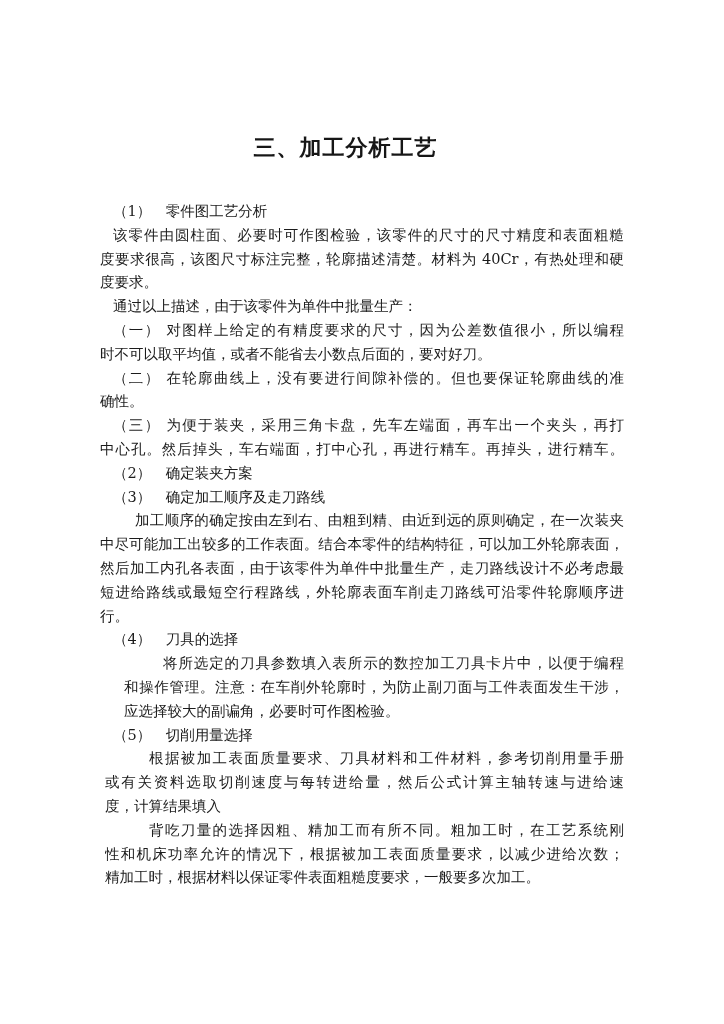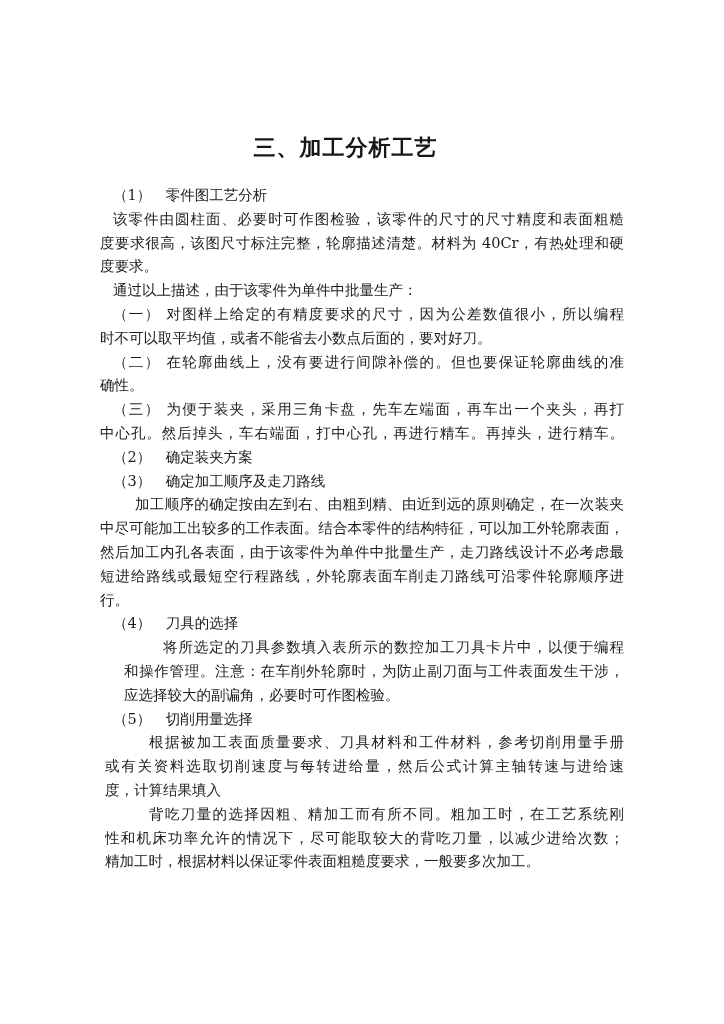--- a/index.html
+++ b/index.html
@@ -25,21 +25,21 @@
     margin: 0;
     font-family: "DejaVu Sans", "Liberation Sans", sans-serif;
     font-weight: 700;
     font-size: 22px;
     letter-spacing: 1px;
     color: #161616;
   }
   .doc-content {
     position: absolute;
     left: 100px;
-    top: 184px;
+    top: 200px;
     width: 524px;
     font-size: 14.5px;
   }
   .line {
     height: 23.8px;
     line-height: 23.8px;
     overflow: hidden;
     white-space: pre-wrap;
     text-align: left;
   }
@@ -112,17 +112,17 @@
       <div class="para indent-small">
         <div class="line first">（5）　切削用量选择</div>
       </div>
       <div class="para block-b">
         <div class="line first just">根据被加工表面质量要求、刀具材料和工件材料，参考切削用量手册</div>
         <div class="line just">或有关资料选取切削速度与每转进给量，然后公式计算主轴转速与进给速</div>
         <div class="line">度，计算结果填入</div>
       </div>
       <div class="para block-b">
         <div class="line first just">背吃刀量的选择因粗、精加工而有所不同。粗加工时，在工艺系统刚</div>
-        <div class="line just">性和机床功率允许的情况下，尽可能取较大的背吃刀量，以减少进给次数；</div>
+        <div class="line just">性和机床功率允许的情况下，根据被加工表面质量要求，以减少进给次数；</div>
         <div class="line">精加工时，根据材料以保证零件表面粗糙度要求，一般要多次加工。</div>
       </div>
     </div>
 </div>
 
 </body></html>

